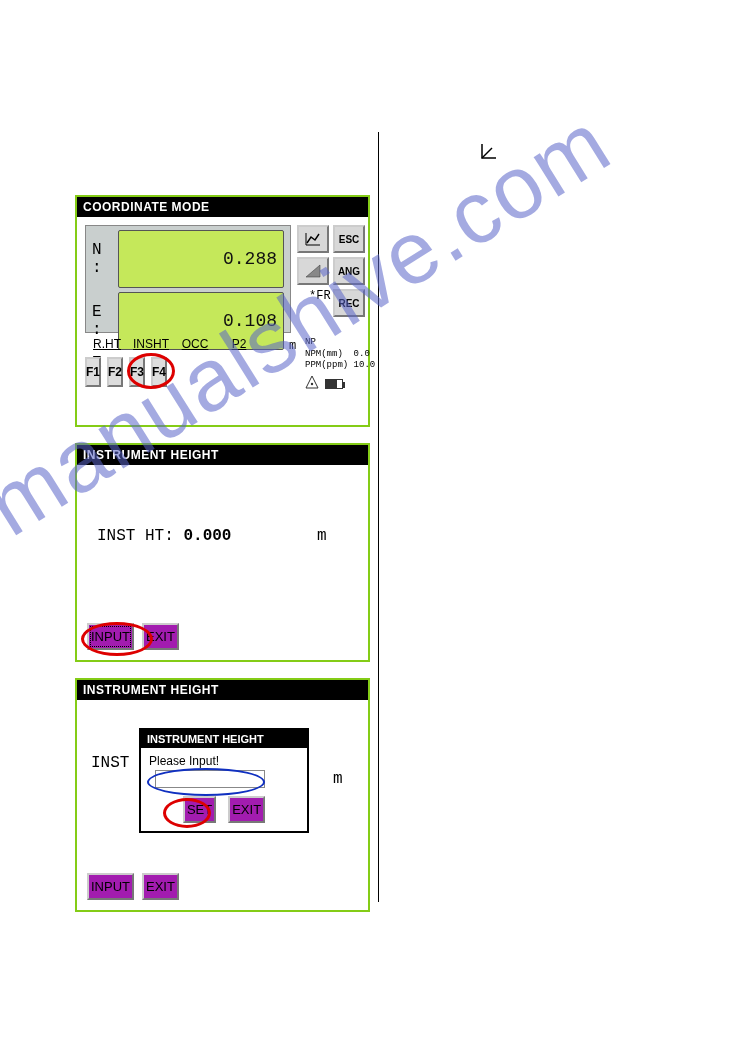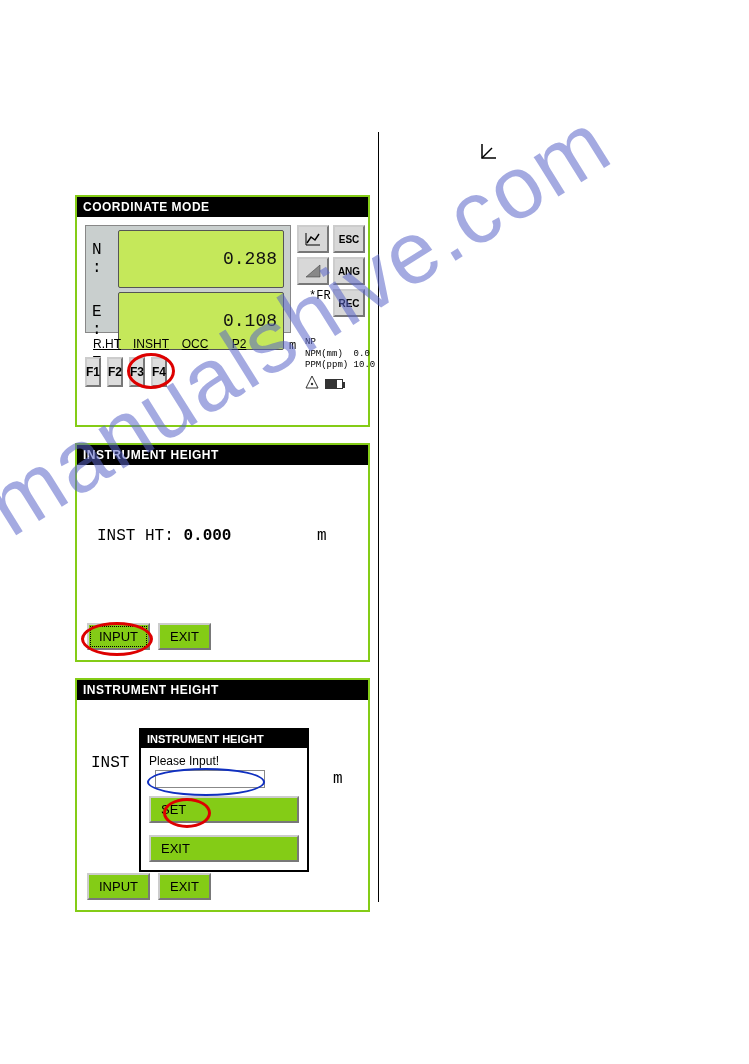--- a/index.html
+++ b/index.html
@@ -222,22 +222,22 @@
   }
   .p2-btnrow {
     position: absolute;
     left: 10px;
     bottom: 10px;
     display: flex;
     gap: 8px;
   }
   .txtbtn {
     border: 2px outset #ccc;
-    background: #84cc16;
-    padding: 4px 10px;
+    background: #a21caf;
+    padding: 4px 2px;
     font-size: 13px;
     cursor: pointer;
   }
   .txtbtn.dotted {
     outline: 1px dotted #000;
     outline-offset: -4px;
   }
   
   .p3-body {
     padding: 8px;
@@ -291,21 +291,20 @@
     height: 18px;
     border: 1px solid #888;
     background: #fff;
     margin: 2px 0 8px 6px;
     display: block;
   }
   .dialog-btns {
     display: flex;
     gap: 12px;
     justify-content: center;
-    flex-direction: column;
   }
   .battery-icon {
     width: 18px; height: 10px; border:1px solid #333; position:relative; display:inline-block;
   }
   .battery-icon::after { content:''; position:absolute; right:-3px; top:2px; width:2px; height:6px; background:#333; }
   .battery-icon span { display:block; height:100%; background:#333; }
 </style>
 </head>
 <body>
 

